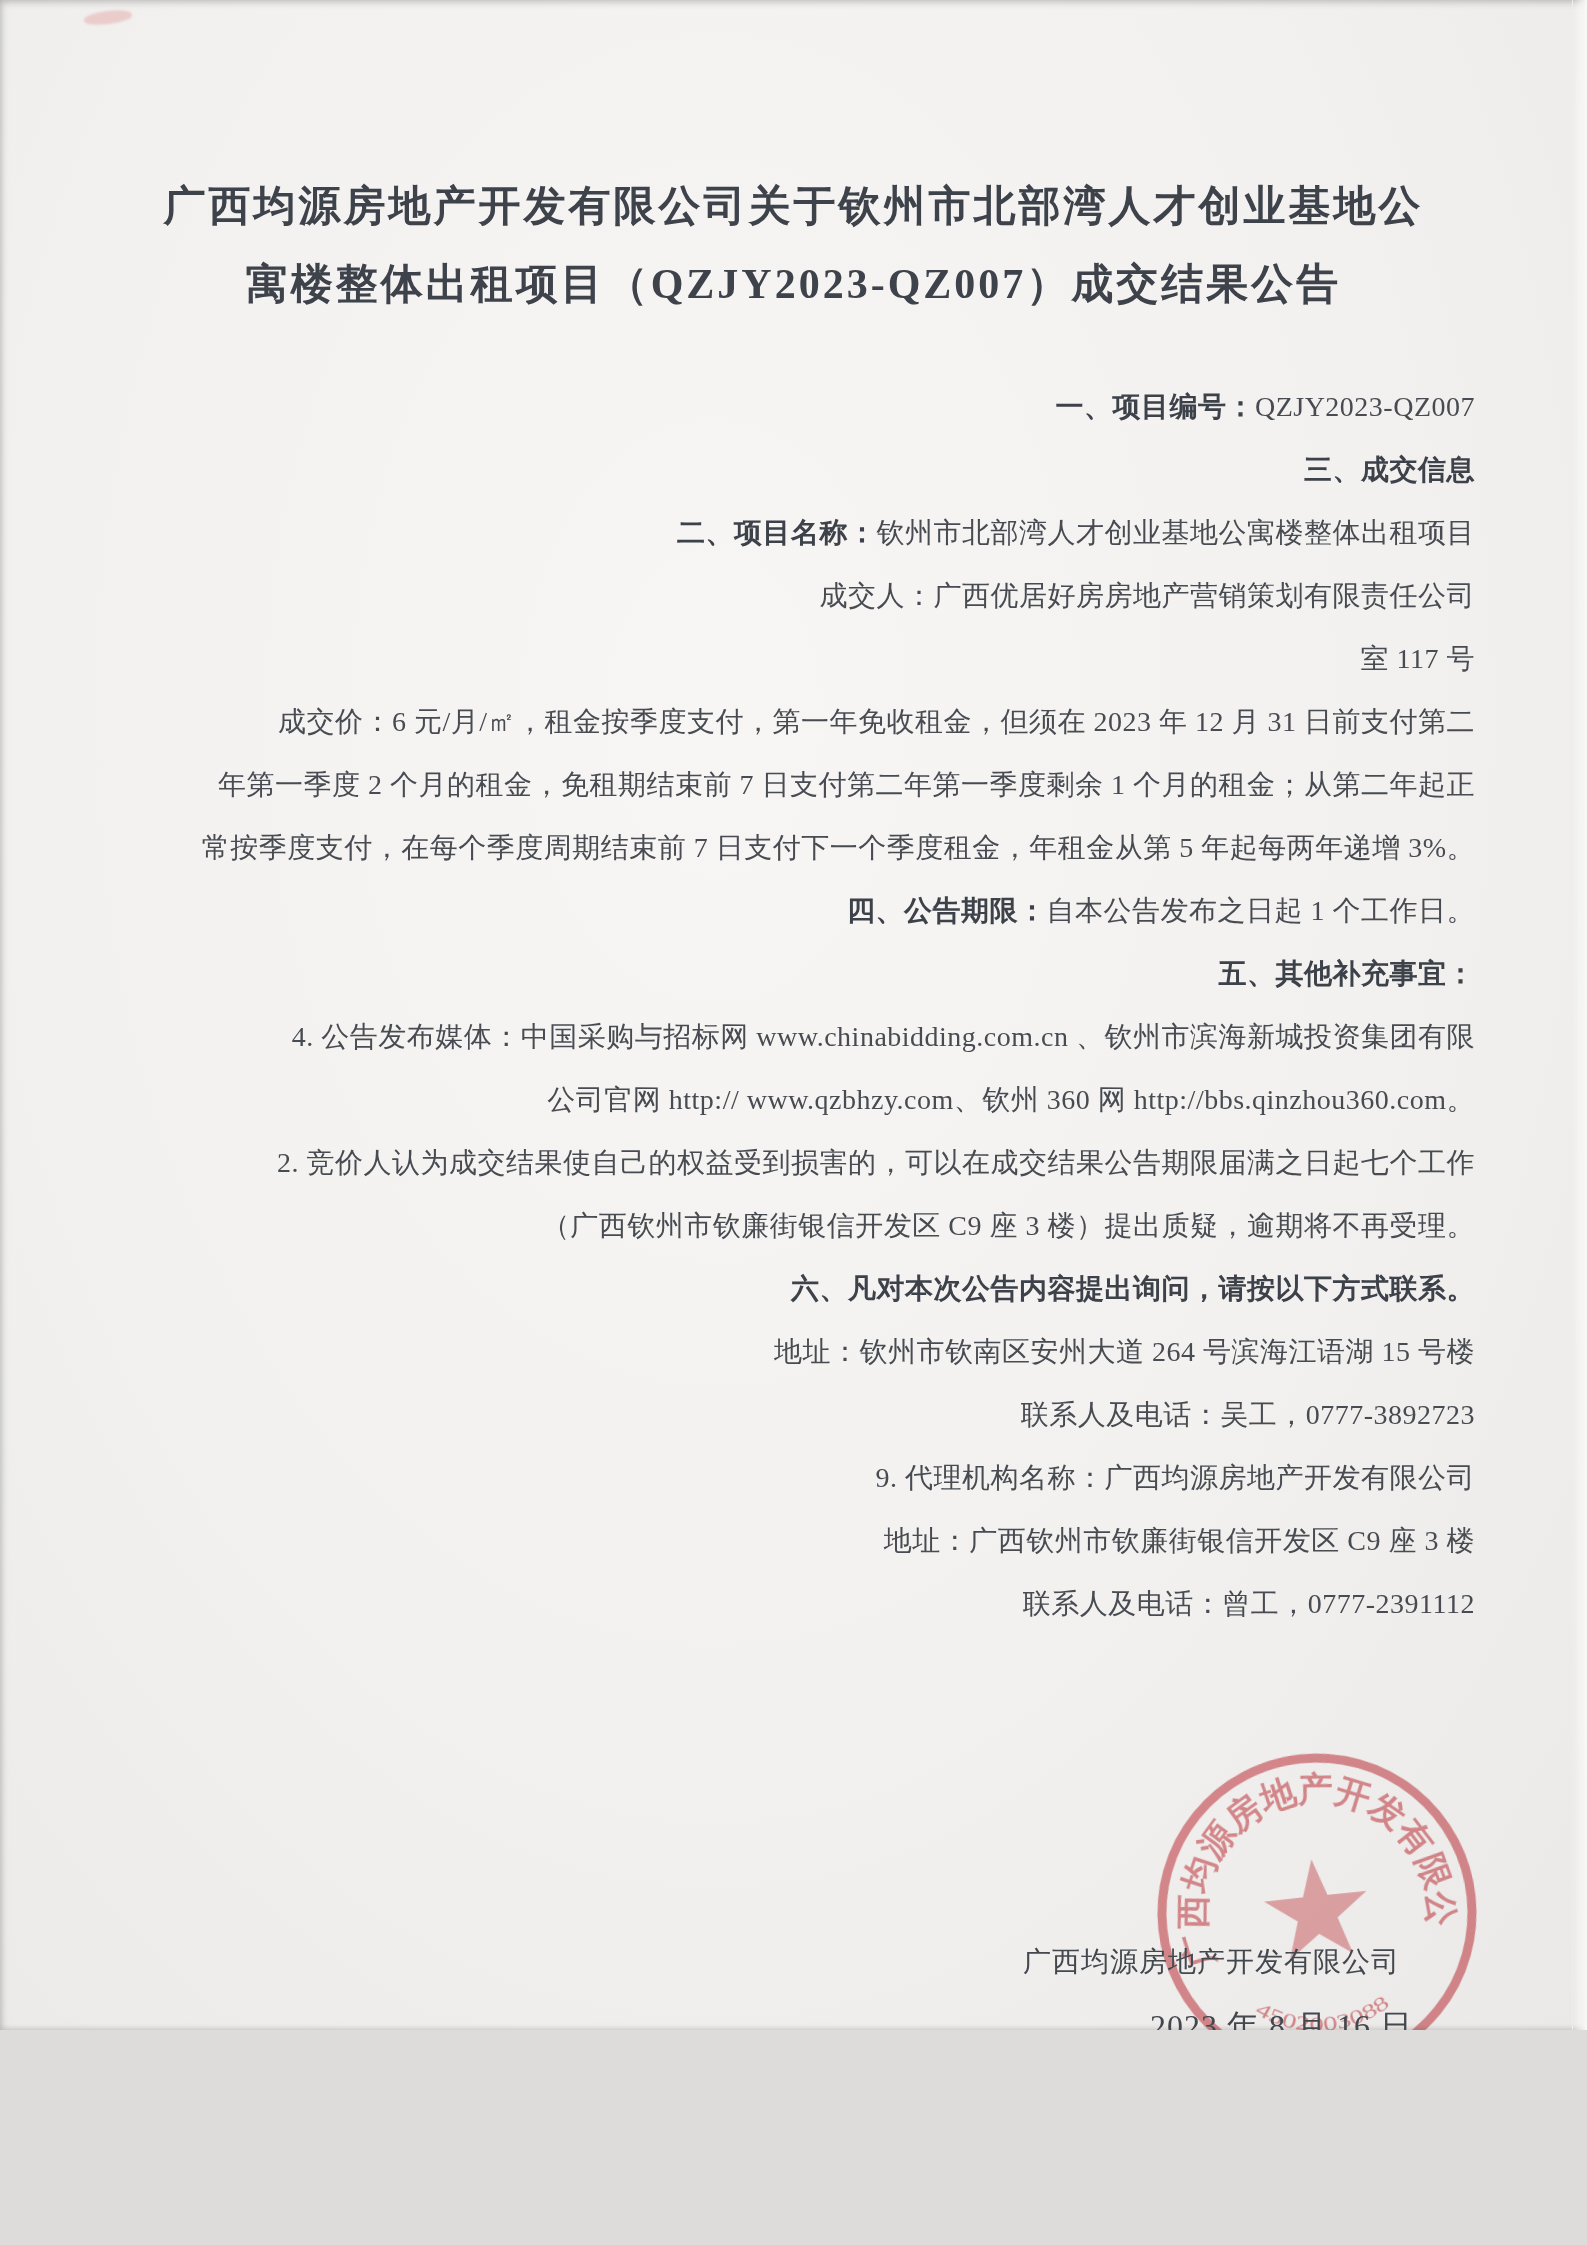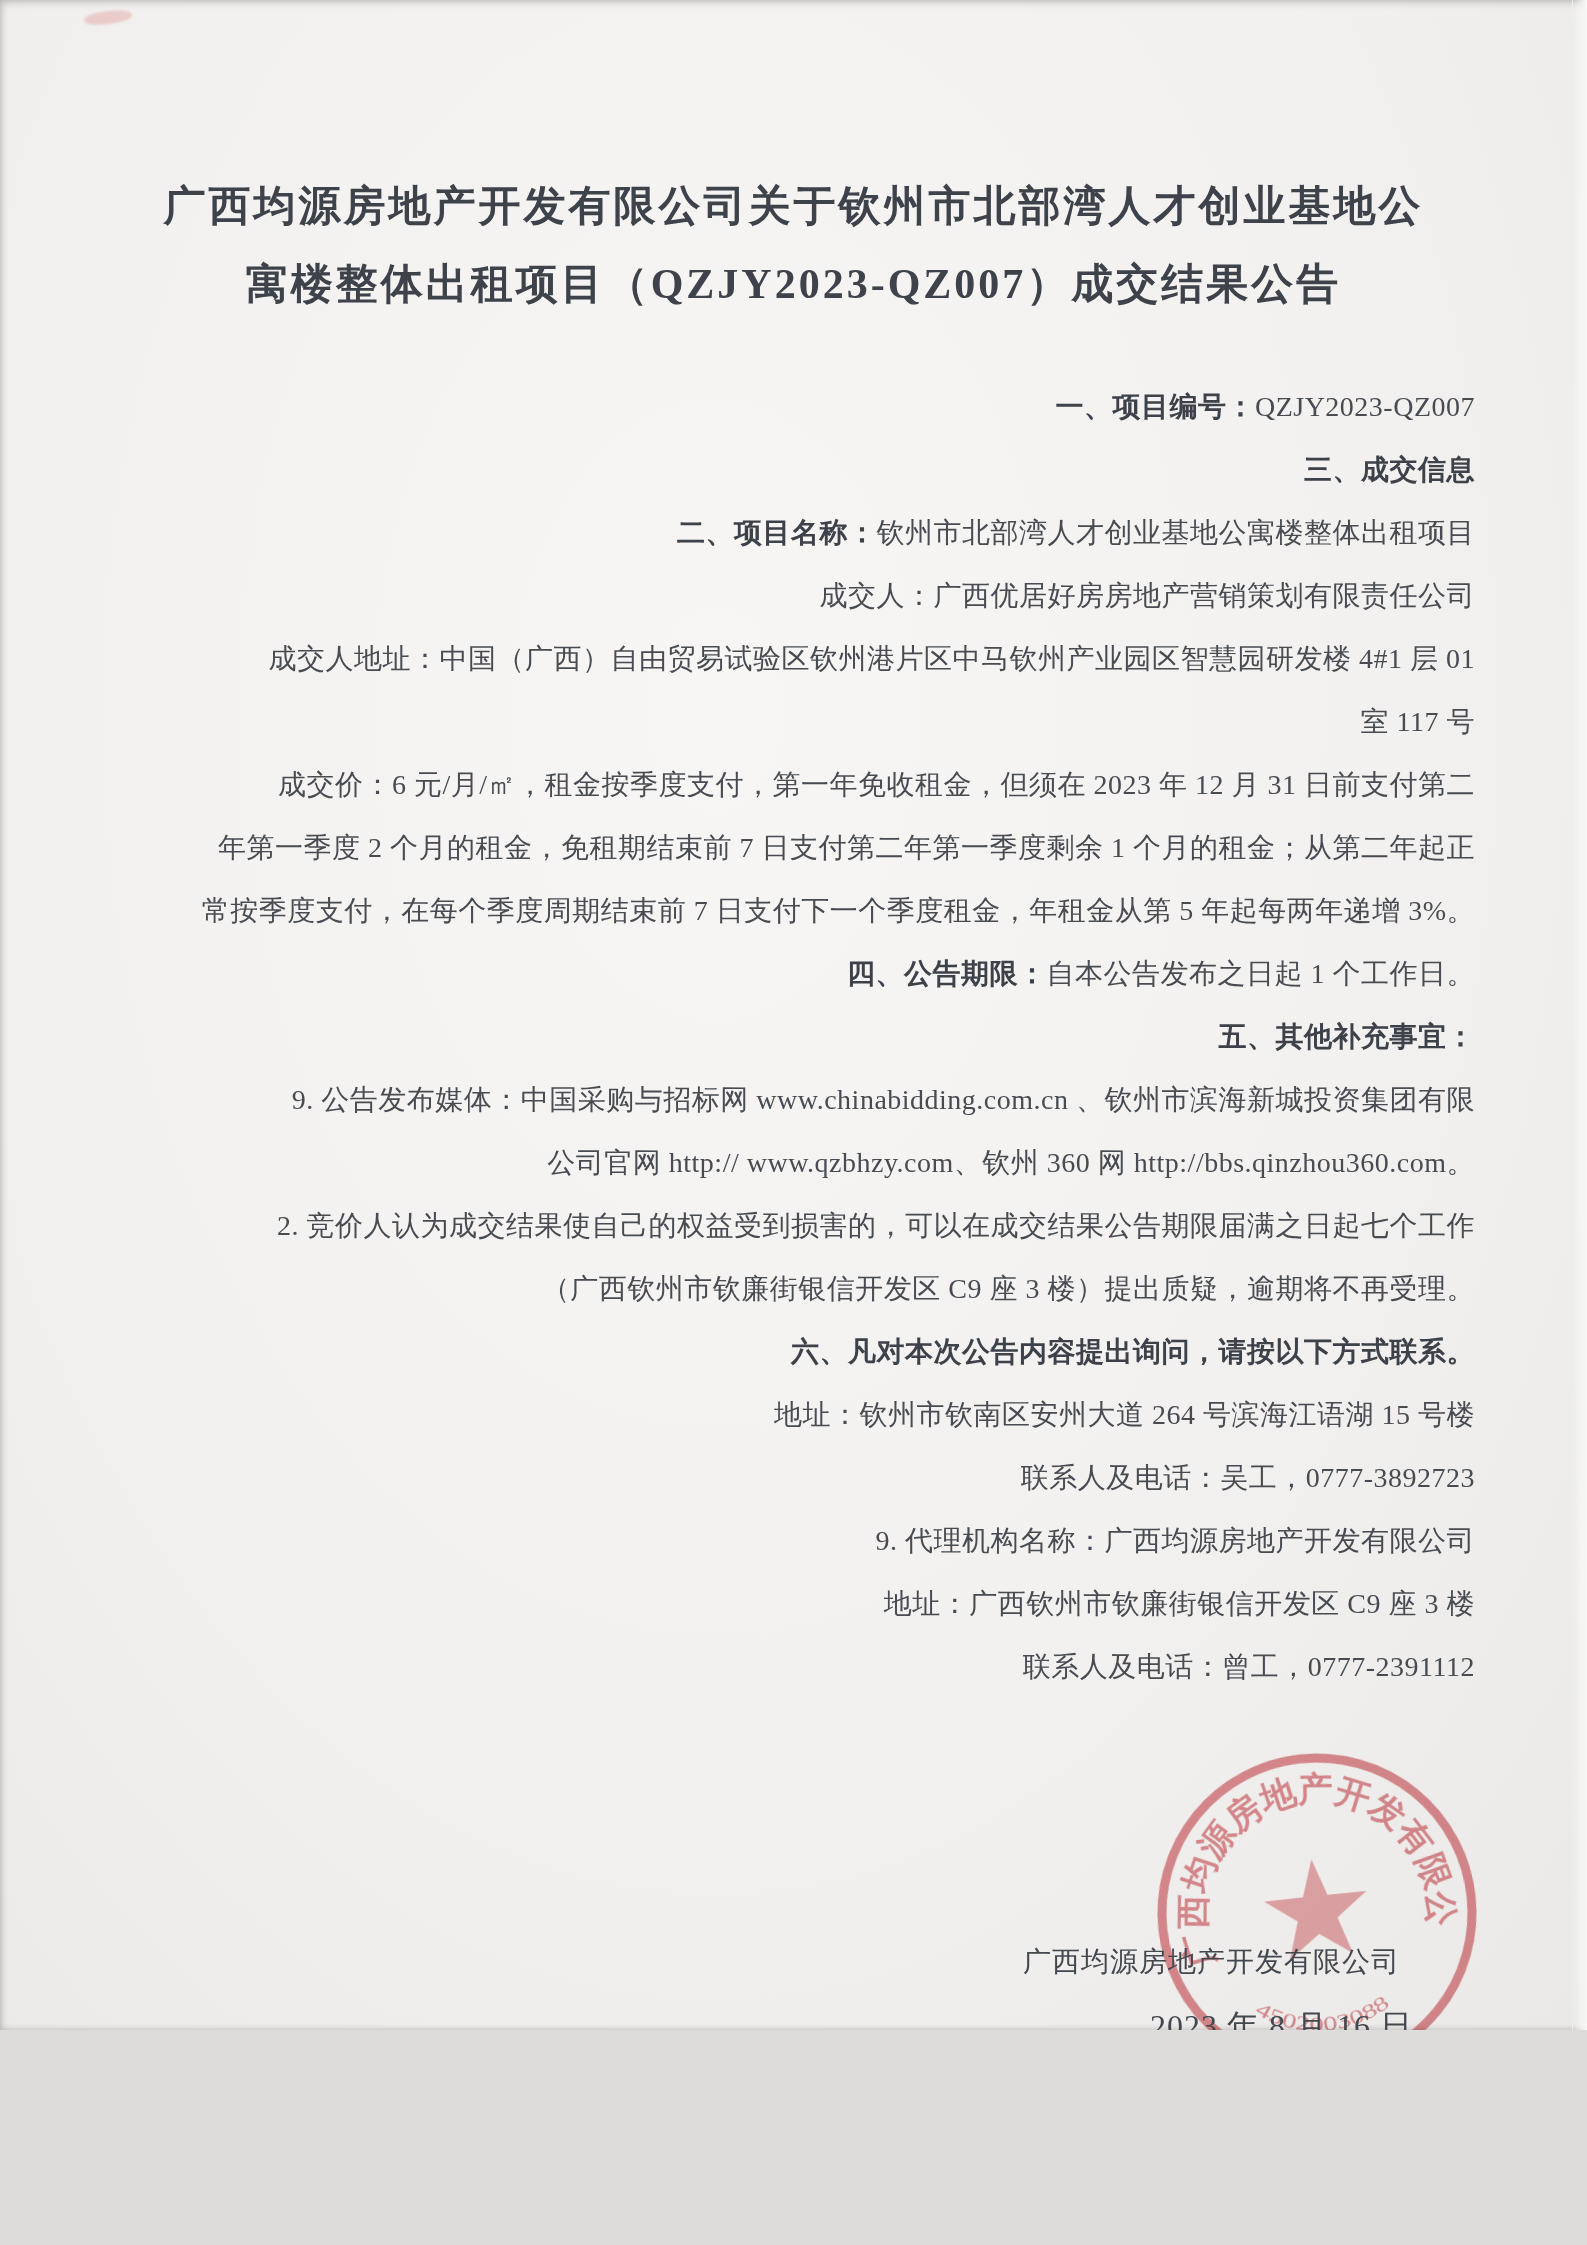--- a/index.html
+++ b/index.html
@@ -74,28 +74,27 @@
   <div class="title">
     <div>广西均源房地产开发有限公司关于钦州市北部湾人才创业基地公</div>
     <div>寓楼整体出租项目（QZJY2023-QZ007）成交结果公告</div>
   </div>
 
   <div class="body-block" id="body-lines">
       <div class="ln ind-para"><span class="b">一、项目编号：</span><span>QZJY2023-QZ007</span></div>
       <div class="ln ind-para"><span class="b">三、成交信息</span></div>
       <div class="ln ind-para"><span class="b">二、项目名称：</span><span>钦州市北部湾人才创业基地公寓楼整体出租项目</span></div>
       <div class="ln ind-para"><span>成交人：广西优居好房房地产营销策划有限责任公司</span></div>
-      <div class="ln ind-para"><span>成交人地址：中国（广西）自由贸易试验区钦州港片区中马钦州产业园区智慧园研发楼 4#1 层 01</span></div>
       <div class="ln ind-cont"><span>室 117 号</span></div>
       <div class="ln ind-para"><span>成交价：6 元/月/㎡，租金按季度支付，第一年免收租金，但须在 2023 年 12 月 31 日前支付第二</span></div>
       <div class="ln ind-cont"><span>年第一季度 2 个月的租金，免租期结束前 7 日支付第二年第一季度剩余 1 个月的租金；从第二年起正</span></div>
       <div class="ln ind-cont"><span>常按季度支付，在每个季度周期结束前 7 日支付下一个季度租金，年租金从第 5 年起每两年递增 3%。</span></div>
       <div class="ln ind-para"><span class="b">四、公告期限：</span><span>自本公告发布之日起 1 个工作日。</span></div>
       <div class="ln ind-para"><span class="b">五、其他补充事宜：</span></div>
-      <div class="ln ind-para"><span>9. 公告发布媒体：中国采购与招标网 www.chinabidding.com.cn 、钦州市滨海新城投资集团有限</span></div>
+      <div class="ln ind-para"><span>4. 公告发布媒体：中国采购与招标网 www.chinabidding.com.cn 、钦州市滨海新城投资集团有限</span></div>
       <div class="ln ind-cont"><span>公司官网 http:// www.qzbhzy.com、钦州 360 网 http://bbs.qinzhou360.com。</span></div>
       <div class="ln ind-para"><span>2. 竞价人认为成交结果使自己的权益受到损害的，可以在成交结果公告期限届满之日起七个工作</span></div>
       <div class="ln ind-paren"><span>（广西钦州市钦廉街银信开发区 C9 座 3 楼）提出质疑，逾期将不再受理。</span></div>
       <div class="ln ind-para"><span class="b">六、凡对本次公告内容提出询问，请按以下方式联系。</span></div>
       <div class="ln ind-sub"><span>地址：钦州市钦南区安州大道 264 号滨海江语湖 15 号楼</span></div>
       <div class="ln ind-sub"><span>联系人及电话：吴工，0777-3892723</span></div>
       <div class="ln ind-para"><span>9. 代理机构名称：广西均源房地产开发有限公司</span></div>
       <div class="ln ind-sub"><span>地址：广西钦州市钦廉街银信开发区 C9 座 3 楼</span></div>
       <div class="ln ind-sub"><span>联系人及电话：曾工，0777-2391112</span></div>
     </div>

